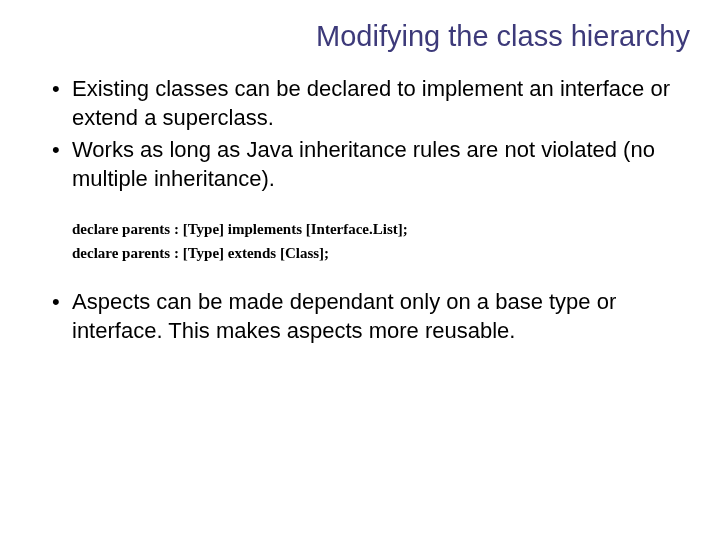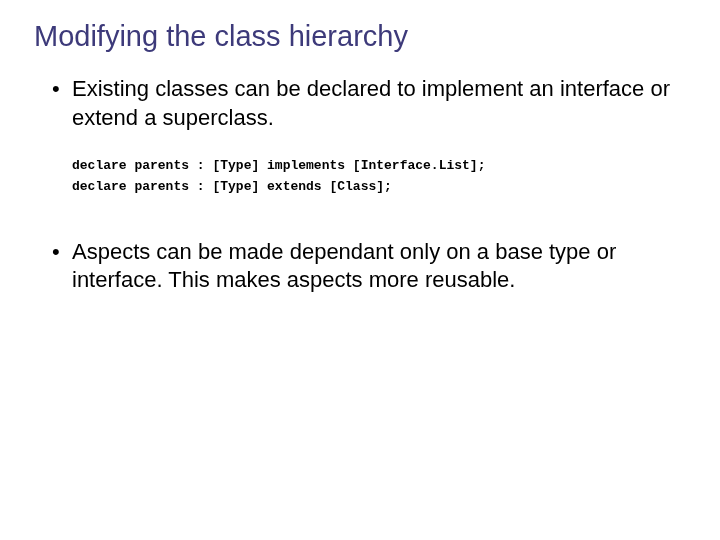--- a/index.html
+++ b/index.html
@@ -14,57 +14,59 @@
       font-family: Arial, Helvetica, sans-serif;
       padding: 20px 30px;
       color: #000;
     }
     .title {
       font-size: 29px;
       color: #3d3a7a;
       font-weight: normal;
       margin-bottom: 22px;
       margin-left: 4px;
+      text-align: right;
     }
     .bullet-list {
       list-style: none;
       padding-left: 22px;
     }
     .bullet-item {
       position: relative;
       font-size: 22px;
       line-height: 1.3;
       margin-bottom: 4px;
       padding-left: 20px;
     }
     .bullet-item::before {
       content: "•";
       position: absolute;
       left: 0;
       top: 0;
     }
     .code-block {
-      font-family: Liberation Mono, monospace;
-      font-size: 13px;
+      font-family: Liberation Serif, serif;
+      font-size: 15px;
       font-weight: bold;
       white-space: pre;
-      margin: 24px 0 40px 42px;
+      margin: 24px 0 23px 42px;
       line-height: 1.6;
     }
     .section-gap {
       margin-top: 18px;
     }
   </style>
 </head>
 <body>
 
 <h1 class="title">Modifying the class hierarchy</h1>
 
 <ul class="bullet-list">
   <li class="bullet-item">Existing classes can be declared to implement an interface or extend a superclass.</li>
+  <li class="bullet-item">Works as long as Java inheritance rules are not violated (no multiple inheritance).</li>
 </ul>
 
 <div class="code-block"><span>declare parents : [Type] implements [Interface.List];</span>
 <span>declare parents : [Type] extends [Class];</span></div>
 
 <ul class="bullet-list section-gap">
   <li class="bullet-item">Aspects can be made dependant only on a base type or interface. This makes aspects more reusable.</li>
 </ul>
 
 </body></html>

